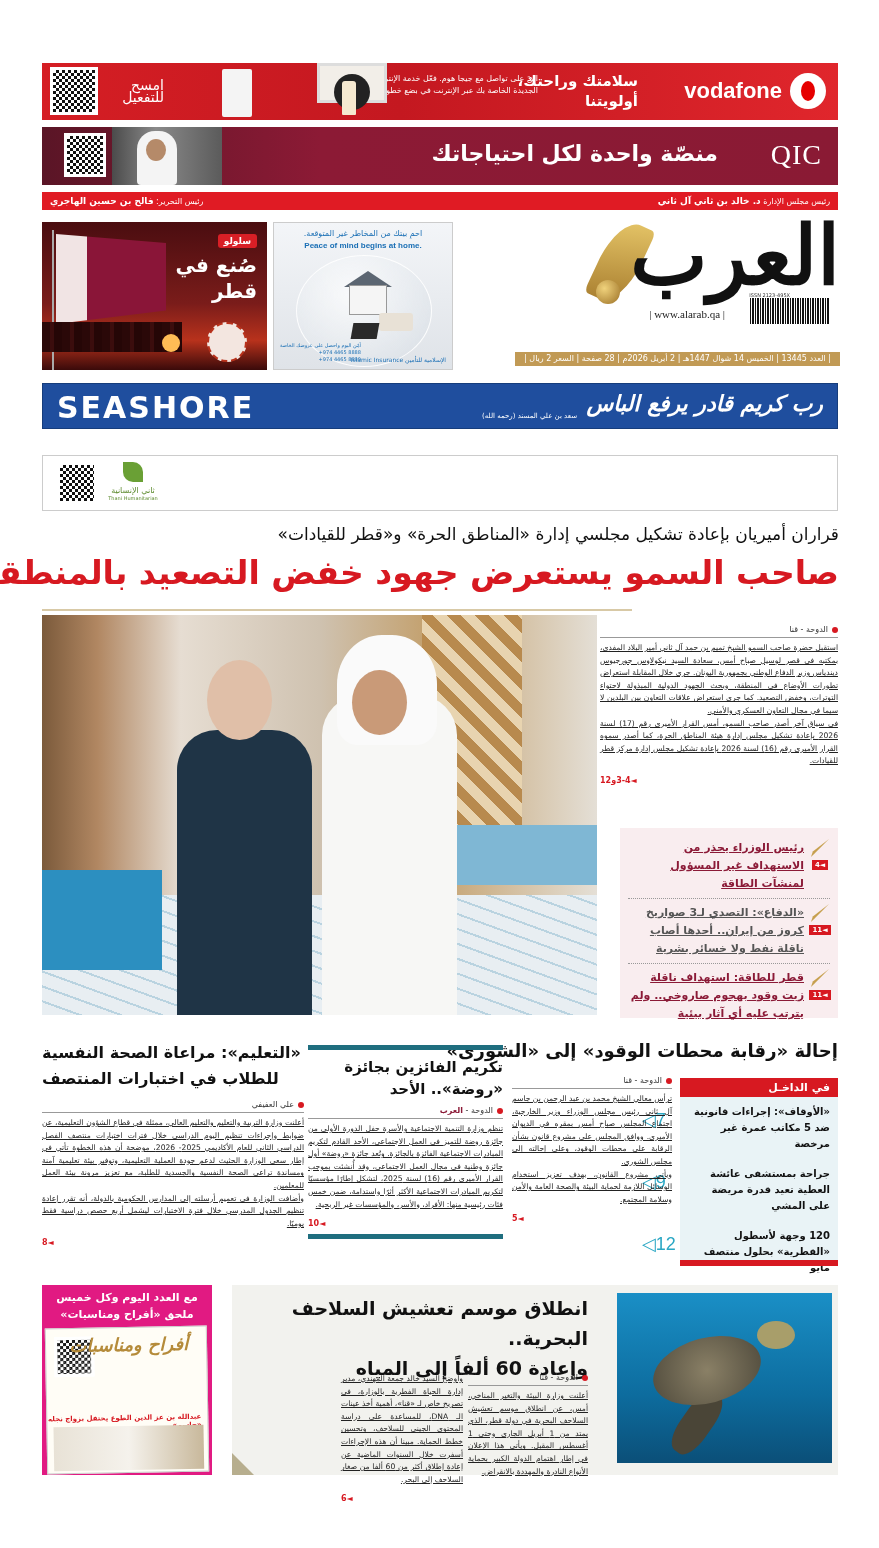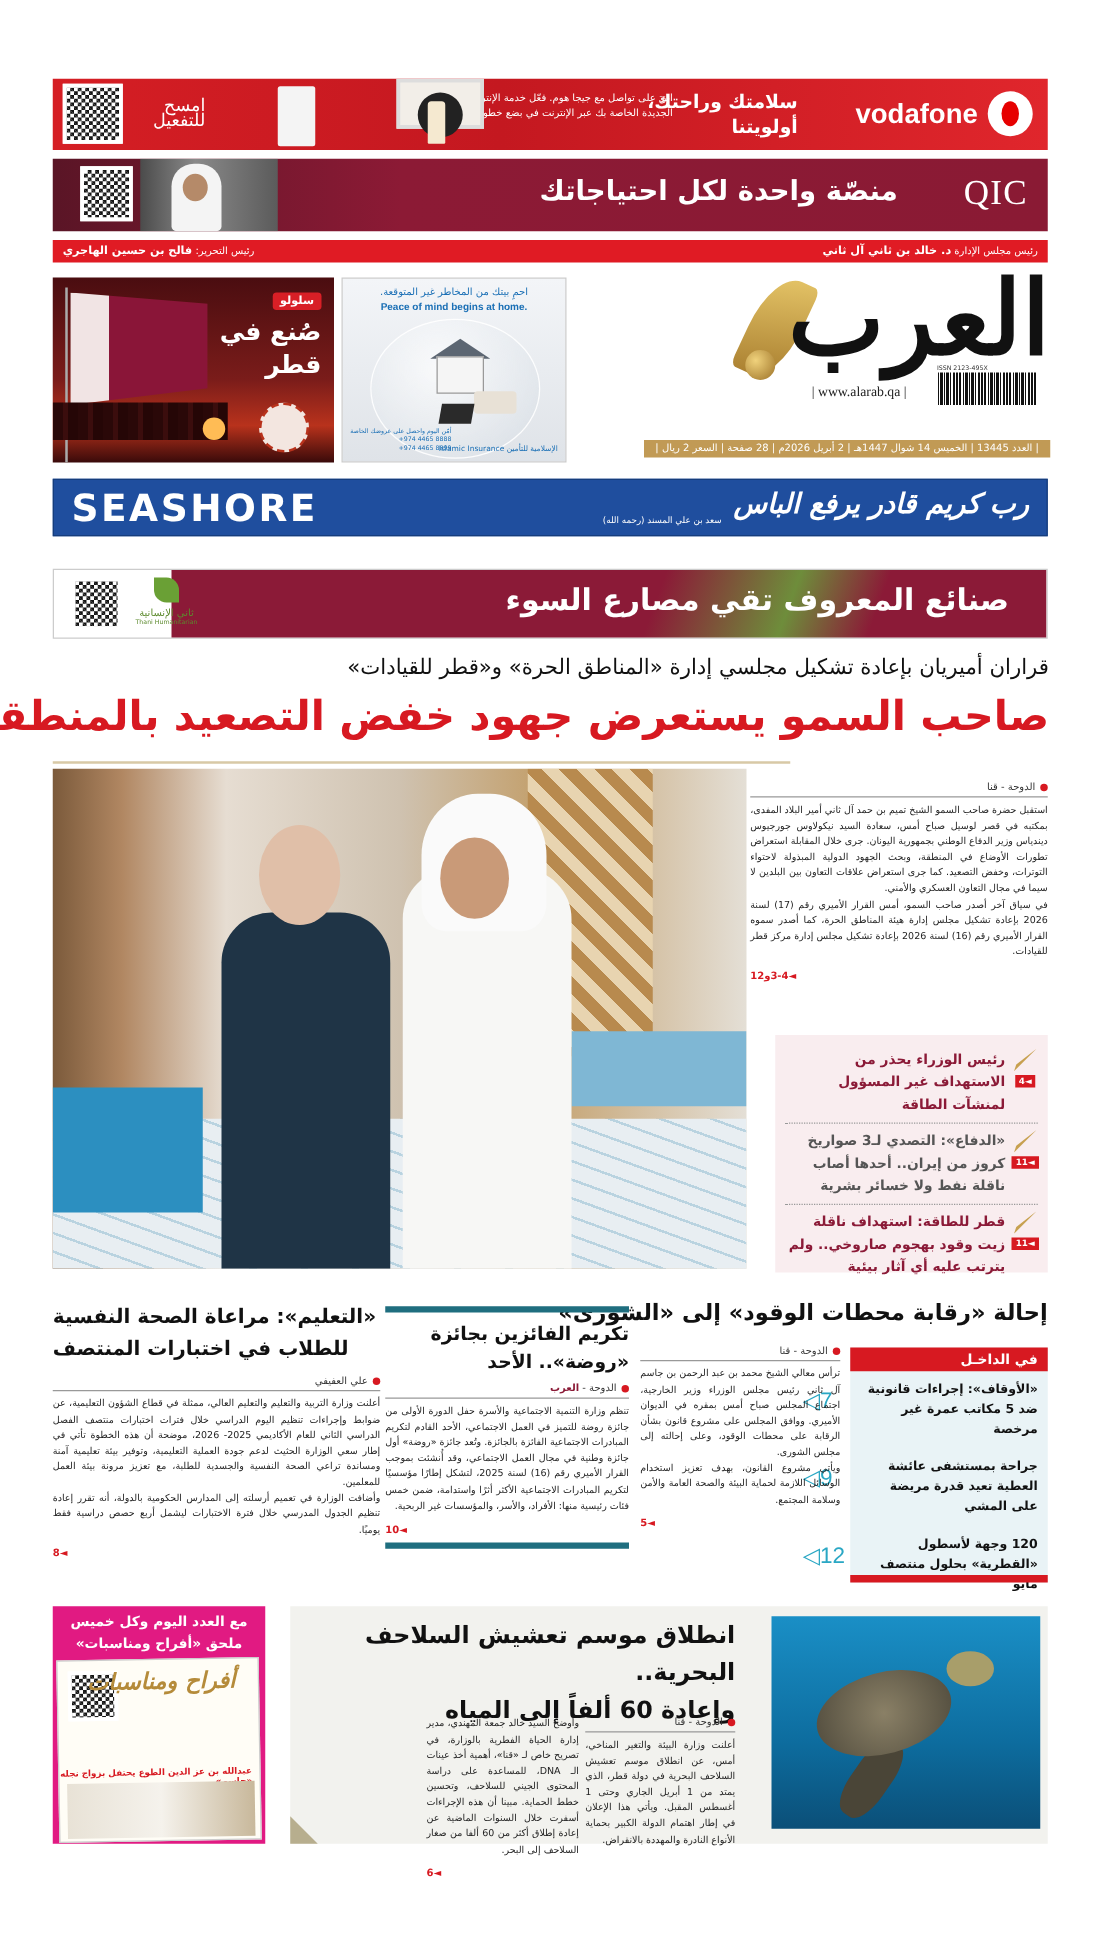--- a/index.html
+++ b/index.html
@@ -90,30 +90,30 @@
   .ph-suit { position: absolute; left: 135px; top: 115px; width: 135px; height: 285px; background: #1f3446; border-radius: 40px 40px 0 0; }
   .ph-head1 { position: absolute; left: 165px; top: 45px; width: 65px; height: 80px; background: #e0bfa8; border-radius: 50%; }
   .ph-thobe { position: absolute; left: 280px; top: 80px; width: 135px; height: 320px; background: #f7f7f5; border-radius: 40px 40px 0 0; }
   .ph-ghutra { position: absolute; left: 295px; top: 20px; width: 100px; height: 110px; background: #fafafa; border-radius: 45% 45% 20% 20%; }
   .ph-face2 { position: absolute; left: 310px; top: 55px; width: 55px; height: 65px; background: #c99a78; border-radius: 50%; }
   .ph-wall { position: absolute; left: 380px; top: 0; width: 100px; height: 230px; background: repeating-linear-gradient(45deg,#b88a4e 0 10px,#e8d4b0 10px 20px); }
 
   .lead-story { left: 600px; top: 625px; width: 238px; height: 205px; }
   .dateline { font-size: 8px; color: #333; border-bottom: 1px solid #999; padding-bottom: 3px; margin-bottom: 4px; text-align: right; }
   .dateline .dot { display: inline-block; width: 6px; height: 6px; border-radius: 50%; background: #d71921; margin-left: 4px; vertical-align: middle; }
-  .body-text { font-size: 7.6px; line-height: 12.6px; color: #222; text-align: justify; }
+  .body-text { font-size: 7.6px; line-height: 12.6px; color: #222; text-align: justify; text-decoration: underline; }
   .pageref { color: #d71921; font-weight: bold; font-size: 8px; }
 
   .sidebar-box { left: 620px; top: 828px; width: 218px; height: 190px; background: #f9edef; padding: 6px 8px; }
   .sb-item { display: flex; gap: 6px; padding: 5px 0; border-bottom: 1px dotted #999; }
   .sb-item:last-child { border-bottom: none; }
   .sb-icons { width: 20px; flex-shrink: 0; display: flex; flex-direction: column; align-items: center; gap: 3px; }
   .quill-icon { width: 18px; height: 18px; background: #c7a04f; clip-path: polygon(100% 0,20% 80%,0 100%,10% 70%); }
   .page-badge { background: #d71921; color: #fff; font-size: 7px; font-weight: bold; padding: 1px 3px; }
-  .sb-title { font: bold 11px "DejaVu Sans", sans-serif; line-height: 18px; color: #8b1a37; }
+  .sb-title { font: bold 11px "DejaVu Sans", sans-serif; line-height: 18px; color: #8b1a37; text-decoration: underline; }
   .sb-title.gray { color: #555; }
 
   
   .col-shura { left: 500px; top: 1040px; width: 338px; height: 215px; }
   .h-shura { position: absolute; right: 0; top: 0; font: bold 18px "DejaVu Sans", sans-serif; color: #111; white-space: nowrap; }
   .inside-box { position: absolute; right: 0; top: 38px; width: 158px; height: 188px; background: #e9f3f6; }
   .inside-head { background: #d71921; color: #fff; font: bold 11px "DejaVu Sans", sans-serif; padding: 3px 8px; text-align: right; }
   .inside-item { position: relative; padding: 7px 8px; font: bold 10px "DejaVu Sans", sans-serif; line-height: 16px; color: #111; text-align: right; }
   .inside-num { position: absolute; left: -38px; top: 12px; color: #2aa7c4; font: 18px "Liberation Sans", sans-serif; direction: ltr; }
   .inside-foot { position: absolute; bottom: 0; width: 100%; height: 6px; background: #d71921; }
@@ -222,23 +222,20 @@
   <div class="sololo-seal"></div>
 </div>
 
 <div class="abs ad-seashore">
   <div class="sea-brand">SEASHORE</div>
   <div class="sea-verse">رب كريم قادر يرفع الباس</div>
   <div class="sea-credit">سعد بن علي المسند (رحمه الله)</div>
 </div>
 
 <div class="abs ad-thani">
-  <div class="thani-main">
-    <div class="thani-text">صنائع المعروف تقي مصارع السوء</div>
-  </div>
   <div class="thani-logo">
     <div class="thani-leaf"></div>
     <div>ثاني الإنسانية</div>
     <div style="font-size:5px;direction:ltr">Thani Humanitarian</div>
   </div>
   <div class="qr-pattern" style="position:absolute;left:14px;top:6px;width:40px;height:42px;"></div>
 </div>
 
 <div class="abs kicker">قراران أميريان بإعادة تشكيل مجلسي إدارة «المناطق الحرة» و«قطر للقيادات»</div>
 <div class="abs main-headline">صاحب السمو يستعرض جهود خفض التصعيد بالمنطقة</div>

